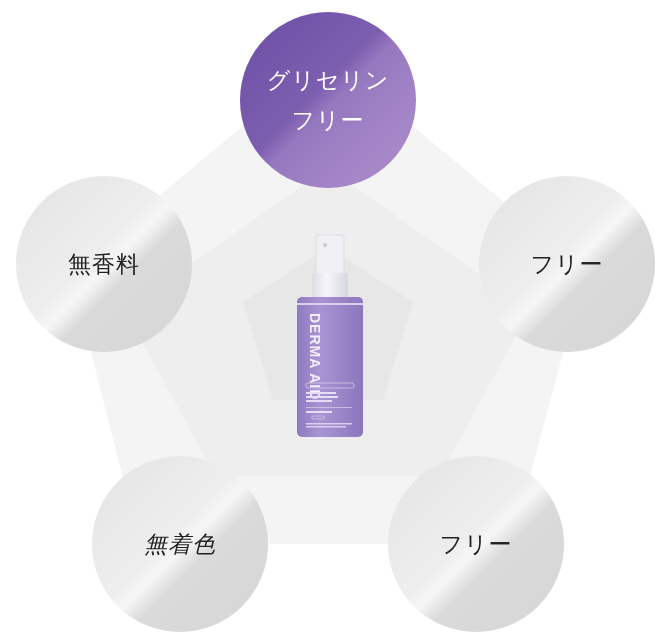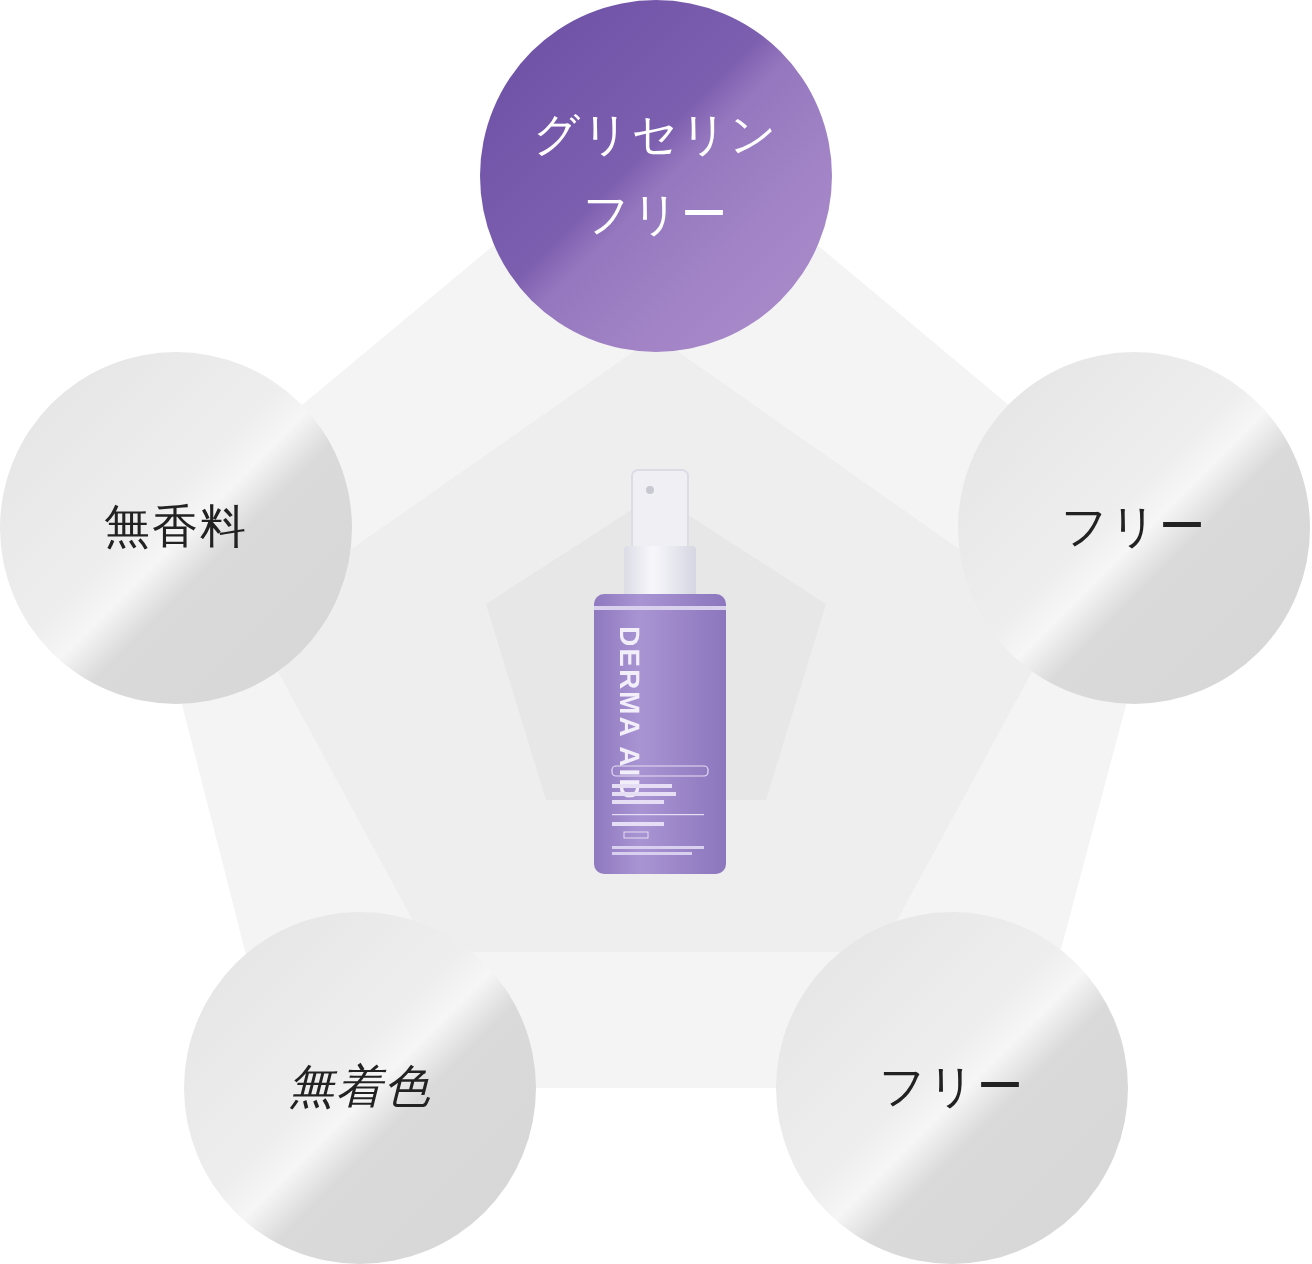--- a/index.html
+++ b/index.html
@@ -13,38 +13,38 @@
 </style>
 </head>
 <body>
 
 <svg class="bg-svg" viewBox="0 0 656 632">
   <polygon points="328,55 585,270 512,544 140,544 70,270" fill="#f4f4f4"></polygon>
   <polygon points="328,168 530,310 440,476 215,476 125,310" fill="#eeeeee"></polygon>
   <polygon points="328,247 413,302 383,400 273,400 243,302" fill="#e7e7e7"></polygon>
 </svg>
 
-<div class="circle purple" style="left:240px;top:0px;">
+<div class="circle purple" style="left:240px;top:12px;">
   <span>グリセリン</span>
   <span>フリー</span>
 </div>
 
 <div class="circle gray" style="left:479px;top:176px;">
   <span>フリー</span>
 </div>
 
 <div class="circle gray" style="left:388px;top:456px;">
   <span>フリー</span>
 </div>
 
 <div class="circle gray" style="left:92px;top:456px;font-style:italic;">
   <span>無着色</span>
 </div>
 
-<div class="circle gray" style="left:0px;top:176px;justify-content:center;">
+<div class="circle gray" style="left:16px;top:176px;justify-content:center;">
   <span>無香料</span>
 </div>
 
 <svg class="product" viewBox="0 0 74 206">
   <defs>
     <linearGradient id="bodyGrad" x1="0" x2="1" y1="0" y2="0">
       <stop offset="0" stop-color="#8f79bf"></stop>
       <stop offset="0.35" stop-color="#a994d3"></stop>
       <stop offset="1" stop-color="#8c76bd"></stop>
     </linearGradient>

